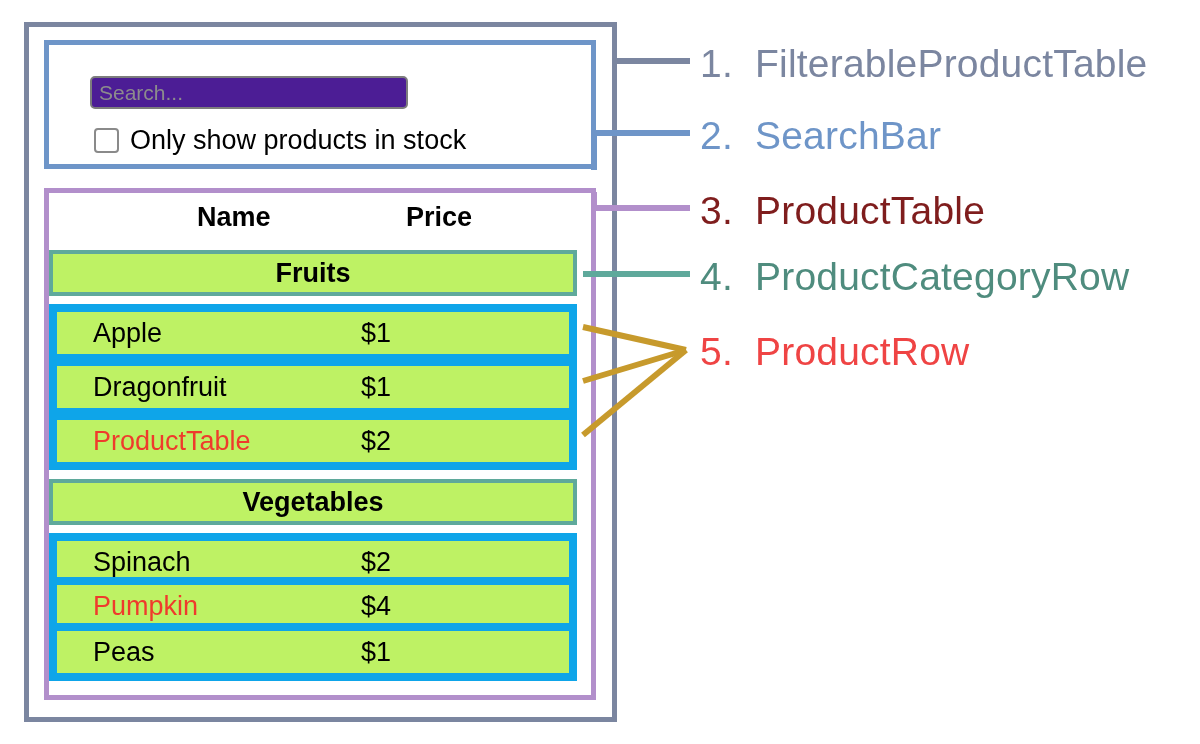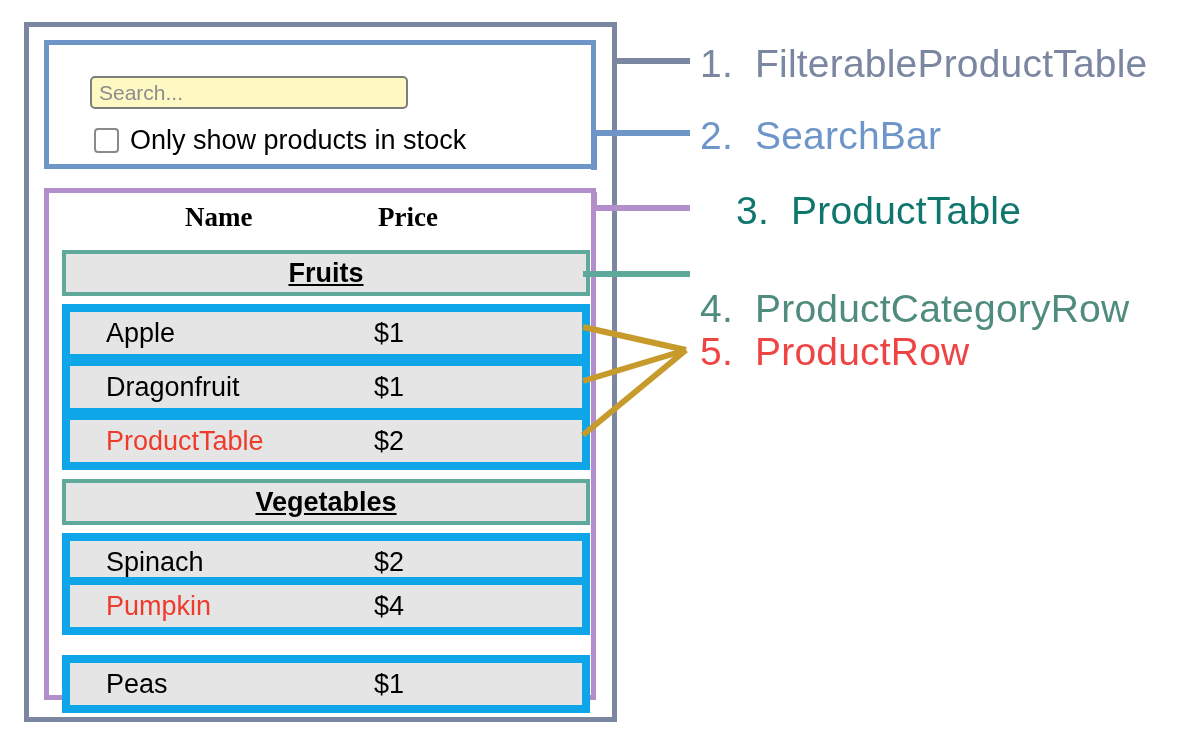--- a/index.html
+++ b/index.html
@@ -42,21 +42,21 @@
   }
 
   
   .search-input {
     position: absolute;
     left: 90px; top: 76px;
     width: 318px; height: 33px;
     box-sizing: border-box;
     border: 2px solid #7d7d7d;
     border-radius: 5px;
-    background: #fef9c3;
+    background: #4c1d95;
     font-family: "Liberation Sans", sans-serif;
     font-size: 21px;
     color: #888888;
     padding: 0 7px;
     line-height: 29px;
     outline: none;
   }
   .search-input::placeholder { color: #8c8c8c; opacity: 1; }
 
   .checkbox-row {
@@ -84,36 +84,36 @@
 
   
   .col-headers {
     position: absolute;
     left: 62px; top: 198px;
     width: 518px; height: 44px;
   }
   .col-headers .hdr {
     position: absolute;
     top: 0;
-    font-family: Liberation Serif, serif;
+    font-family: Liberation Sans, sans-serif;
     font-weight: bold;
     font-size: 27px;
     color: #000000;
     line-height: 38px;
+    margin-left: 12px;
   }
   .hdr-name  { left: 123px; }
-  .hdr-price { left: 316px; }
+  .hdr-price { left: 332px; }
 
   .row {
     position: absolute;
-    left: 62px;
+    left: 49px;
     width: 528px;
     box-sizing: border-box;
-    background: #e5e5e5;
-    text-decoration: underline;
+    background: #bef264;
   }
   .row-category {
     height: 46px;
     border: 4px solid #5fa99b;
     display: flex;
     align-items: center;
     justify-content: center;
   }
   .row-category .cat-text {
     font-family: "Liberation Sans", sans-serif;
@@ -204,21 +204,21 @@
   <div class="row row-product" style="top:533px;">
     <span class="cell cell-name">Spinach</span>
     <span class="cell cell-price">$2</span>
   </div>
 
   <div class="row row-product" style="top:577px;">
     <span class="cell cell-name out-of-stock">Pumpkin</span>
     <span class="cell cell-price">$4</span>
   </div>
 
-  <div class="row row-product" style="top:623px;margin-top:32px;">
+  <div class="row row-product" style="top:623px;">
     <span class="cell cell-name">Peas</span>
     <span class="cell cell-price">$1</span>
   </div>
 
   <svg id="annot" viewBox="0 0 1200 744">
 
     <path d="M 614 61 L 690 61" stroke="#7b86a0" stroke-width="6" fill="none"></path>
 
     <path d="M 594 170 L 594 133 L 690 133" stroke="#6e95c8" stroke-width="6" fill="none"></path>
 
@@ -234,26 +234,26 @@
   <div class="legend-label" style="left:700px; top:44px;  color:#7b86a0;">
     <span>1.&nbsp;</span>
     <span>FilterableProductTable</span>
   </div>
 
   <div class="legend-label" style="left:700px; top:116px; color:#6e95c8;">
     <span>2.&nbsp;</span>
     <span>SearchBar</span>
   </div>
 
-  <div class="legend-label" style="left:700px; top:191px; color:#0f766e;margin-left:36px;">
+  <div class="legend-label" style="left:700px; top:191px; color:#7f1d1d;">
     <span>3.&nbsp;</span>
     <span>ProductTable</span>
   </div>
 
-  <div class="legend-label" style="left:700px; top:257px; color:#4f8c7e;margin-top:32px;">
+  <div class="legend-label" style="left:700px; top:257px; color:#4f8c7e;">
     <span>4.&nbsp;</span>
     <span>ProductCategoryRow</span>
   </div>
 
   <div class="legend-label" style="left:700px; top:332px; color:#ef4444;">
     <span>5.&nbsp;</span>
     <span>ProductRow</span>
   </div>
 
 </div>

